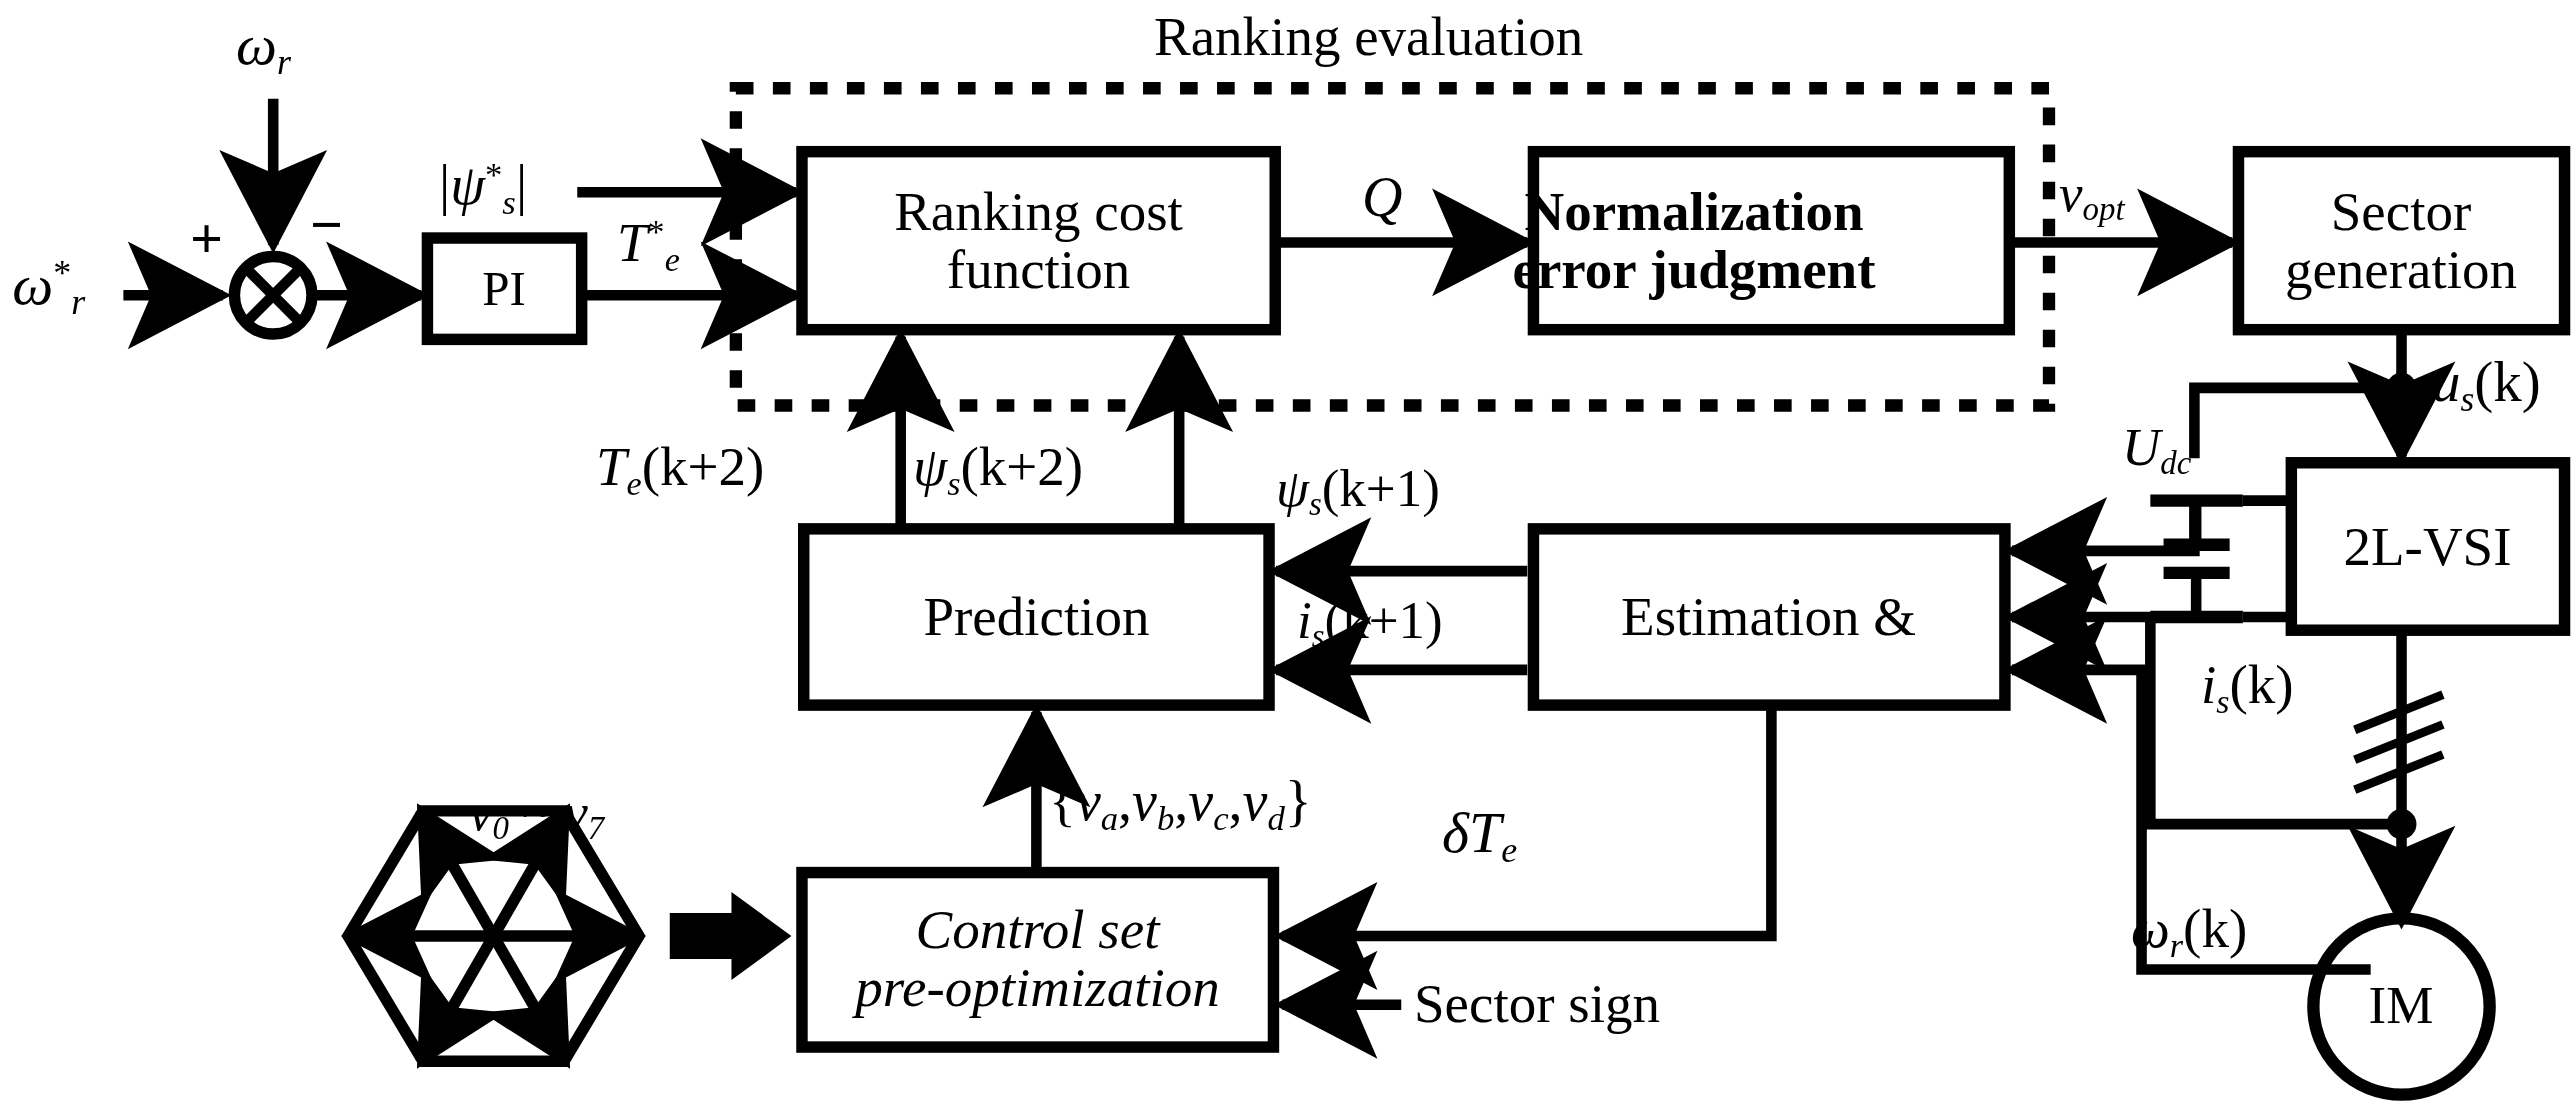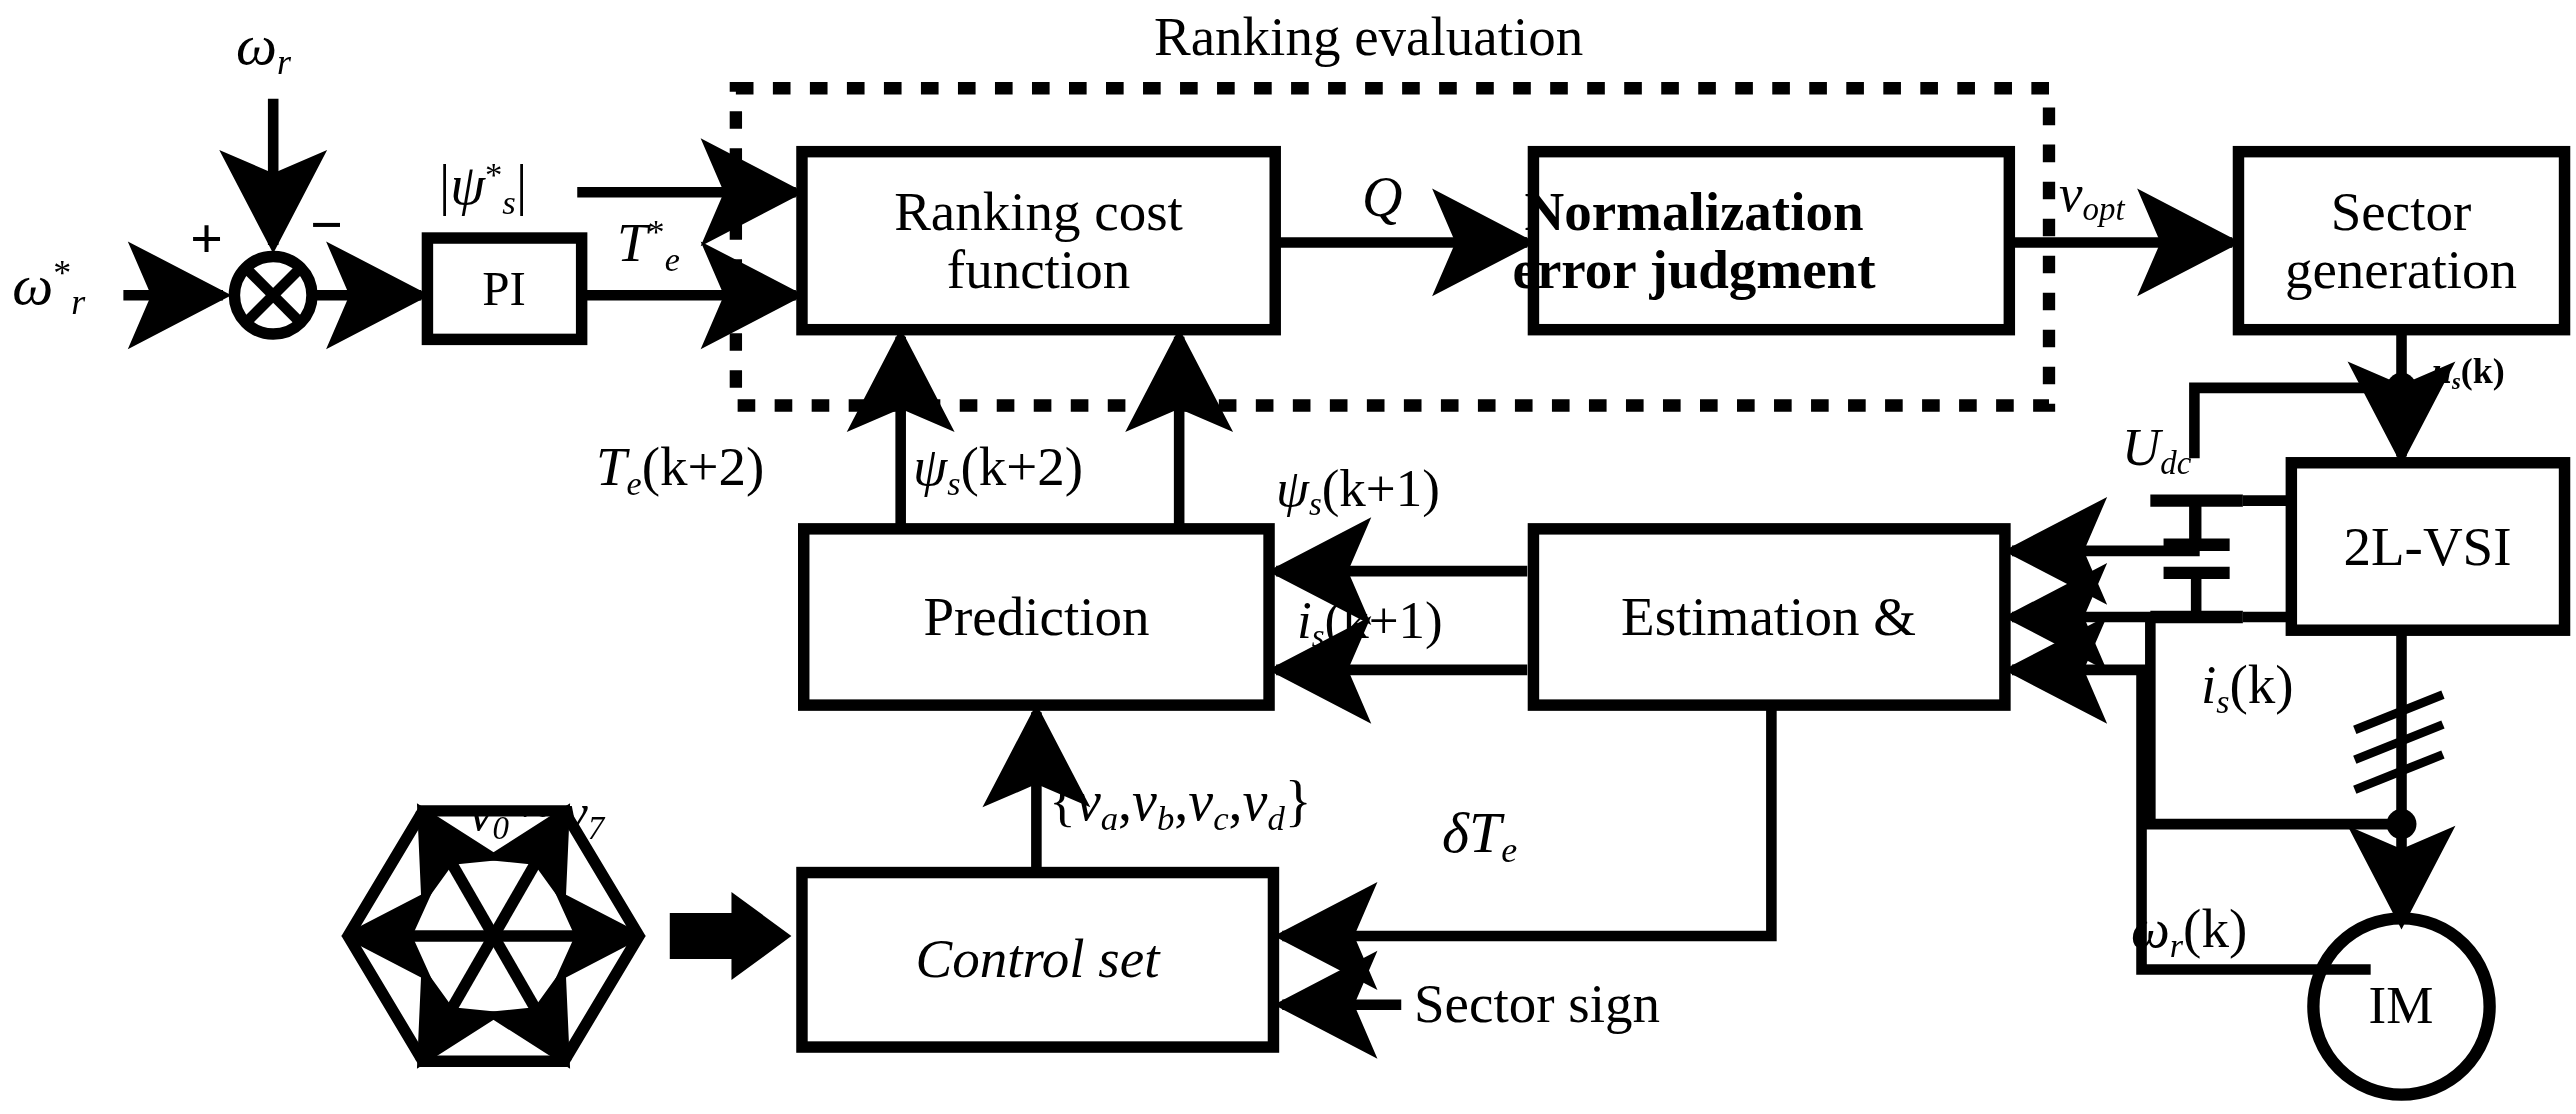--- a/index.html
+++ b/index.html
@@ -136,21 +136,21 @@
 <div class="lbl" style="left:617px;top:215px;font-size:55px;">
   <span class="it">T</span><span class="sup">*</span><span class="sub">e</span>
 </div>
 
 <div class="lbl it" style="left:1362px;top:169px;font-size:56px;">Q</div>
 
 <div class="lbl" style="left:2059px;top:167px;font-size:53px;">
   <span class="it">v</span><span class="sub">opt</span>
 </div>
 
-<div class="lbl" style="left:2432px;top:353px;font-size:36px;font-weight:bold;">
+<div class="lbl" style="left:2432px;top:353px;font-size:57px;">
   <span class="it">u</span><span class="sub">s</span><span>(k)</span>
 </div>
 
 <div class="lbl" style="left:2122px;top:421px;font-size:53px;">
   <span class="it">U</span><span class="sub">dc</span>
 </div>
 
 <div class="lbl" style="left:596px;top:439px;font-size:55px;">
   <span class="it">T</span><span class="sub">e</span><span>(k+2)</span>
 </div>
@@ -215,20 +215,21 @@
 <div class="blocktxt" style="left:804px;top:529px;width:465px;height:176px;font-size:55px;">
   <span>Prediction</span>
 </div>
 
 <div class="blocktxt" style="left:1533px;top:529px;width:471px;height:176px;font-size:55px;">
   <span>Estimation &amp;</span>
 </div>
 
 <div class="blocktxt" style="left:802px;top:872px;width:471px;height:174px;font-size:55px;font-style:italic;">
   <span>Control set</span>
+  <span>pre-optimization</span>
 </div>
 
 <div class="blocktxt" style="left:2313px;top:918px;width:176px;height:176px;font-size:53px;">
   <span>IM</span>
 </div>
 
 </div>
 
 
 </body></html>

